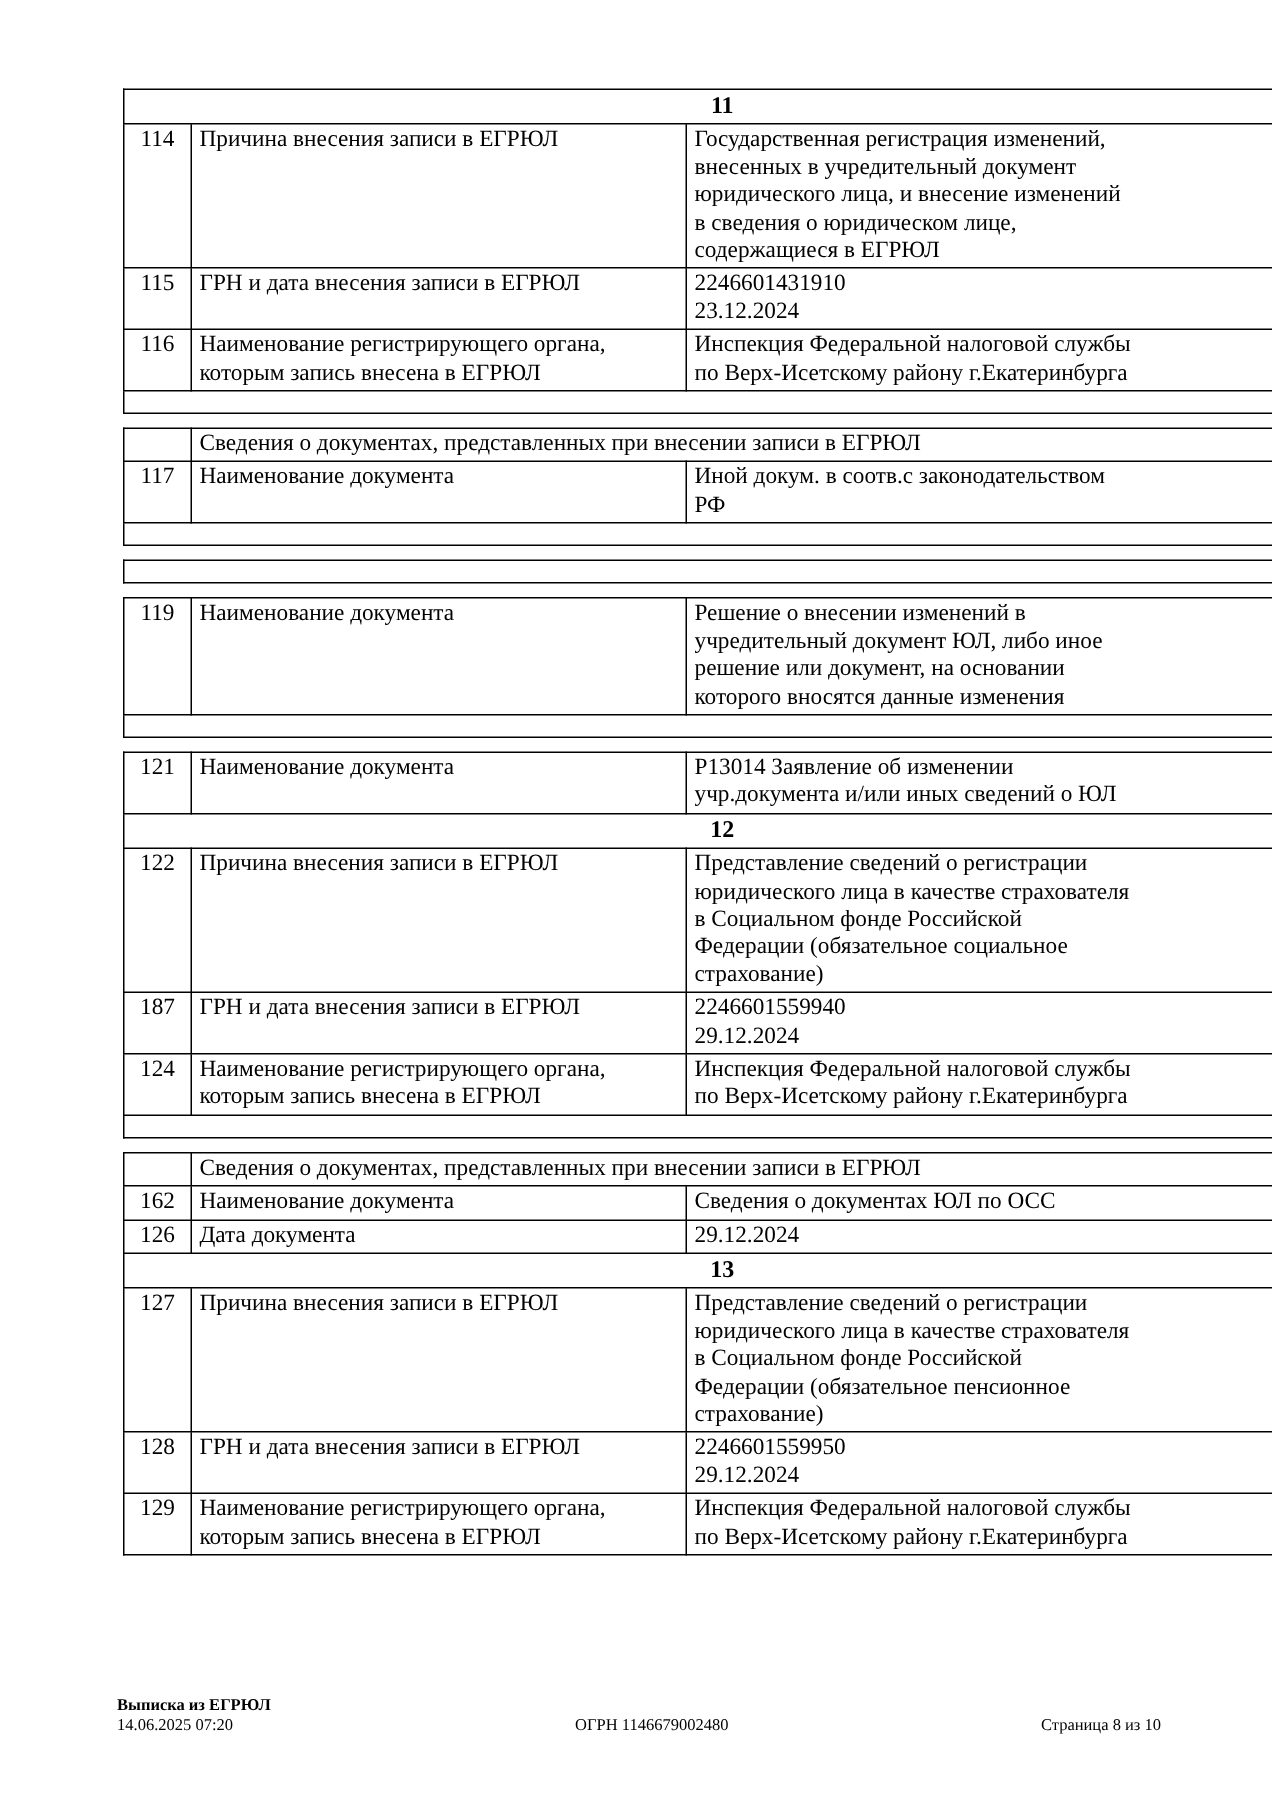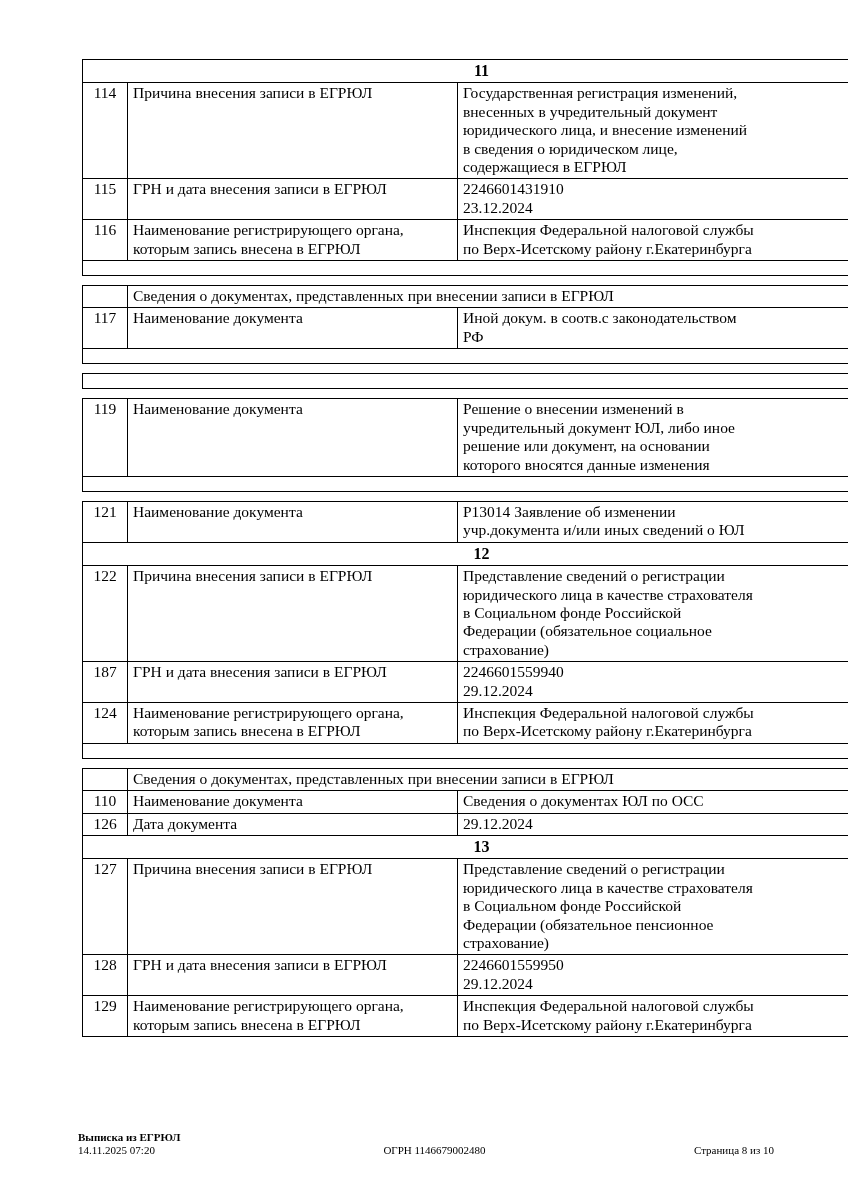--- a/index.html
+++ b/index.html
@@ -224,21 +224,21 @@
           <col style="width: 45px;">
           <col style="width: 330px;">
           <col>
         </colgroup>
         <tbody>
           <tr>
             <td class="num-cell"></td>
             <td class="section-cell" colspan="2">Сведения о документах, представленных при внесении записи в ЕГРЮЛ</td>
           </tr>
           <tr>
-            <td class="num-cell">110</td>
+            <td class="num-cell">162</td>
             <td class="label-cell">Наименование документа</td>
             <td class="value-cell">Сведения о документах ЮЛ по ОСС</td>
           </tr>
           <tr>
             <td class="num-cell">126</td>
             <td class="label-cell">Дата документа</td>
             <td class="value-cell">29.12.2024</td>
           </tr>
           <tr>
             <td class="group-cell" colspan="3">13</td>
@@ -264,18 +264,18 @@
 которым запись внесена в ЕГРЮЛ</td>
             <td class="value-cell">Инспекция Федеральной налоговой службы
 по Верх-Исетскому району г.Екатеринбурга</td>
           </tr>
         </tbody>
       </table>
     </div>
   <div class="footer">
     <div class="f-left">
       <div class="f-doc">Выписка из ЕГРЮЛ</div>
-      <div>14.11.2025 07:20</div>
+      <div>14.06.2025 07:20</div>
     </div>
     <div class="f-center">ОГРН 1146679002480</div>
     <div class="f-right">Страница 8 из 10</div>
   </div>
 </div>
 
 </body></html>

